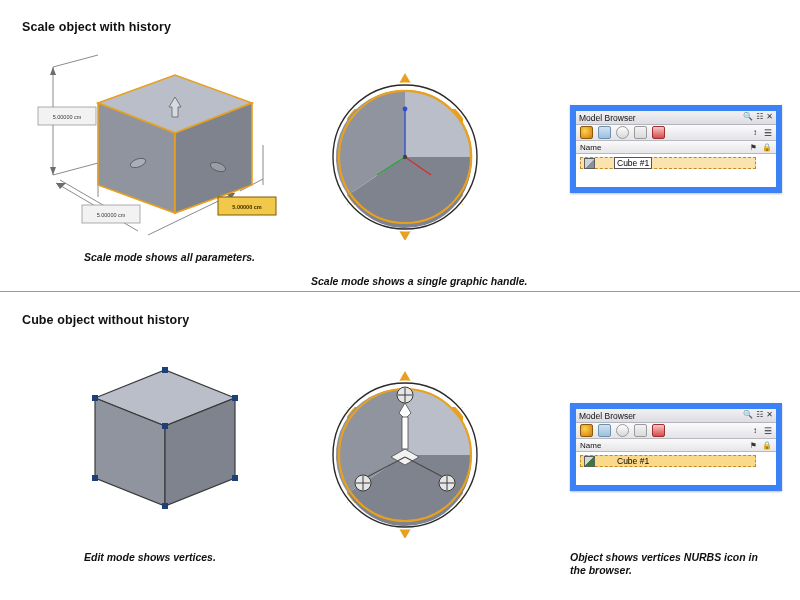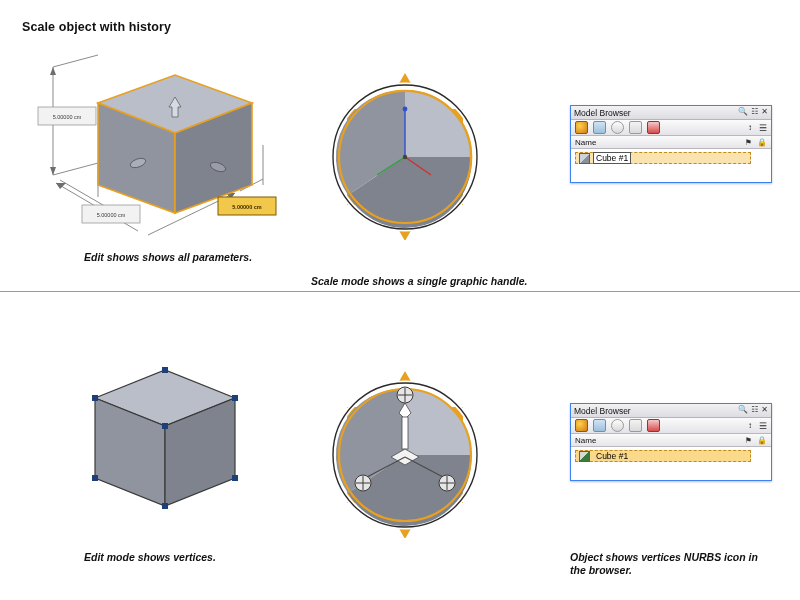--- a/index.html
+++ b/index.html
@@ -54,21 +54,21 @@
   
   .col1 { left: 84px; }
   .col2 { left: 311px; }
   .col3 { left: 570px; }
 
   
   .browser {
     position: absolute;
     width: 200px;
     background: #e5e5e5;
-    border: 1px solid #3b82f6;
+    border: 6px solid #3b82f6;
     box-shadow: 0 1px 2px rgba(0,0,0,0.25);
     font-size: 8px;
   }
   .browser-title {
     height: 13px;
     background: linear-gradient(#f2f2f4, #dcdce2);
     border-bottom: 1px solid #b4b4bc;
     display: flex;
     align-items: center;
     padding: 0 3px;
@@ -124,21 +124,21 @@
     position: absolute; right: 4px; display: flex; gap: 5px; align-items: center;
   }
   .browser-body {
     height: 30px;
     background: #ffffff;
     padding: 3px 4px 0 4px;
   }
   .row-item {
     display: flex;
     align-items: center;
-    gap: 3px;
+    gap: 19px;
     height: 12px;
     background: #fbe3b0;
     border: 1px dashed #c08a20;
     padding: 0 3px;
     width: 176px;
     box-sizing: border-box;
   }
   .row-item .lbl {
     font-size: 8.5px;
     color: #000;
@@ -270,28 +270,29 @@
       </span>
     </div>
     <div class="browser-body">
       <div class="row-item">
         <span style="display:inline-block;width:9px;height:9px;background:linear-gradient(135deg,#cdd3dc 50%,#8a909b 50%);border:1px solid #5d5d5d;"></span>
         <span class="lbl">Cube #1</span>
       </div>
     </div>
   </div>
 
-  <div class="caption col1" style="top:251px;">Edit shows shows all parameters.</div>
+  <div class="caption col1" style="top:251px;">Scale mode shows all parameters.</div>
   <div class="caption col2" style="top:251px;margin-top:24px;">Scale mode shows a single graphic handle.</div>
 </div>
 
 <div class="divider"></div>
 
 <div class="section" id="section-nohistory">
 
+  <div class="section-title">Cube object without history</div>
 
   <div style="position:absolute; left:70px; top:60px;">
     <svg width="190" height="185" viewBox="0 0 190 185">
       <polygon points="25,45 95,17 165,45 95,73" fill="#b9bec9" stroke="#3a3a3a" stroke-width="1.2"></polygon>
       <polygon points="25,45 95,73 95,153 25,125" fill="#8f949e" stroke="#3a3a3a" stroke-width="1.2"></polygon>
       <polygon points="165,45 165,125 95,153 95,73" fill="#7e838d" stroke="#3a3a3a" stroke-width="1.2"></polygon>
       <g fill="#1d3f7a">
         <rect x="22" y="42" width="6" height="6"></rect>
         <rect x="92" y="14" width="6" height="6"></rect>
         <rect x="162" y="42" width="6" height="6"></rect>

